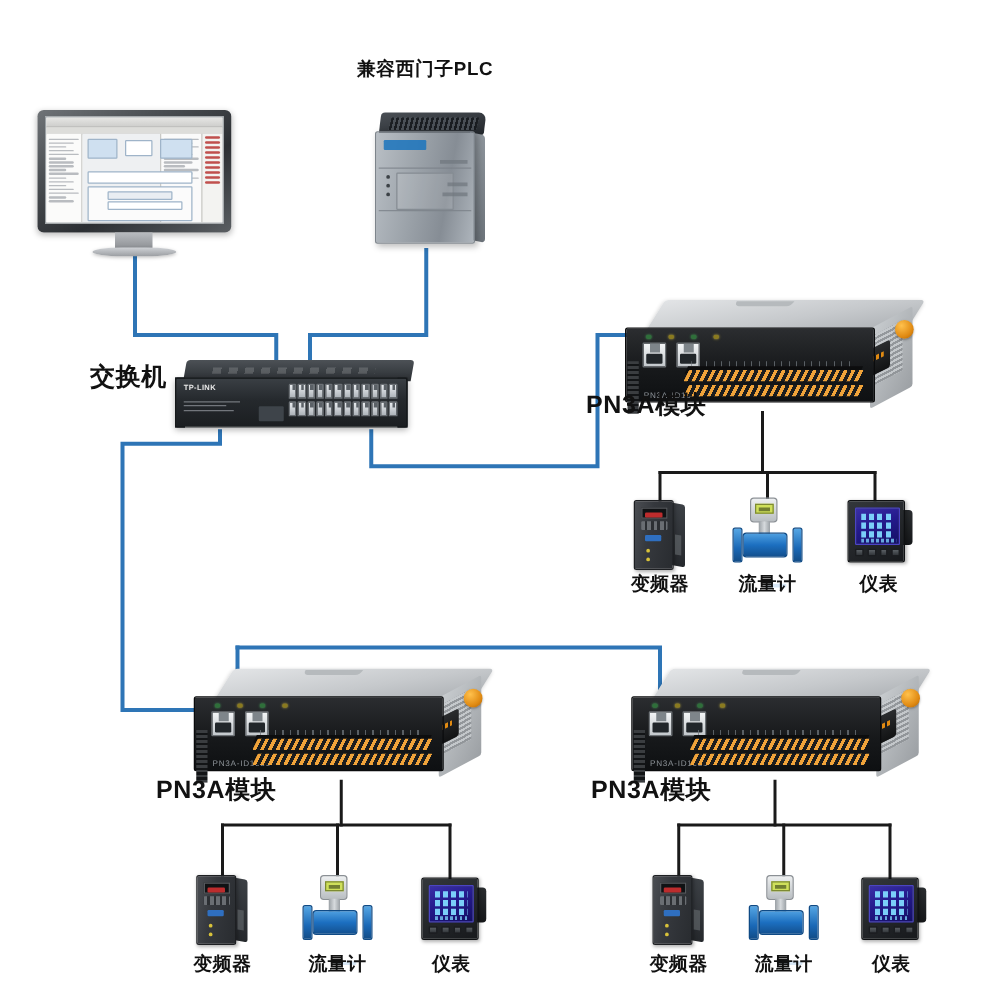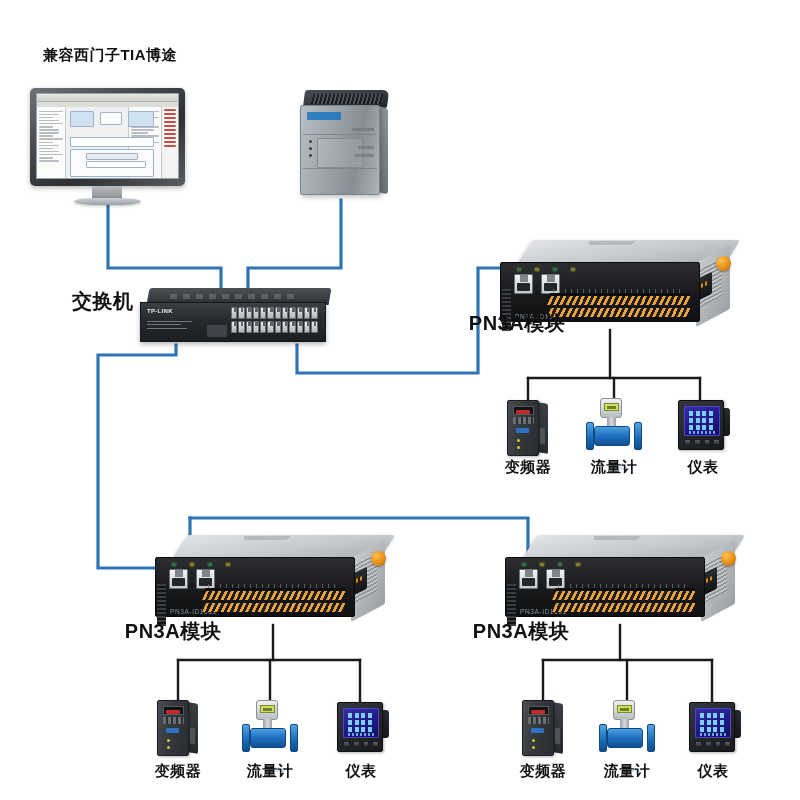--- a/index.html
+++ b/index.html
@@ -287,21 +287,20 @@
       <path d="M360,660 L360,702"></path>
 
       <path d="M620,625 L620,660"></path>
       <path d="M543,660 L712,660"></path>
       <path d="M543,660 L543,700"></path>
       <path d="M627,660 L627,700"></path>
       <path d="M712,660 L712,702"></path>
     </g>
   </svg>
 
-  <div class="cap" style="left:20px;top:46px;width:180px;">兼容西门子TIA博途</div>
 
   <div class="node mon-wrap" style="left:30px;top:88px;width:155px;height:118px;">
     <div class="mon-bezel">
       <div class="mon-screen">
         <div class="sw-top"></div>
         <div class="sw-tool"></div>
         <div class="sw-body">
           <div class="sw-colL">
             <div class="ln l"></div>
               <div class="ln m"></div>
@@ -356,20 +355,21 @@
               <div class="tree-red"></div>
             <div class="tree-red"></div>
           </div>
         </div>
       </div>
     </div>
     <div class="mon-neck"></div>
     <div class="mon-foot"></div>
   </div>
 
+  <div class="cap" style="left:255px;top:46px;width:170px;">兼容西门子PLC</div>
 
   <div class="node plc" style="left:300px;top:90px;">
     <div class="plc-top">
       <div class="plc-vent"></div>
     </div>
     <div class="plc-side"></div>
     <div class="plc-body">
       <div class="plc-logo"></div>
       <div class="plc-seam" style="top:28px;"></div>
       <div class="plc-seam" style="top:62px;"></div>

